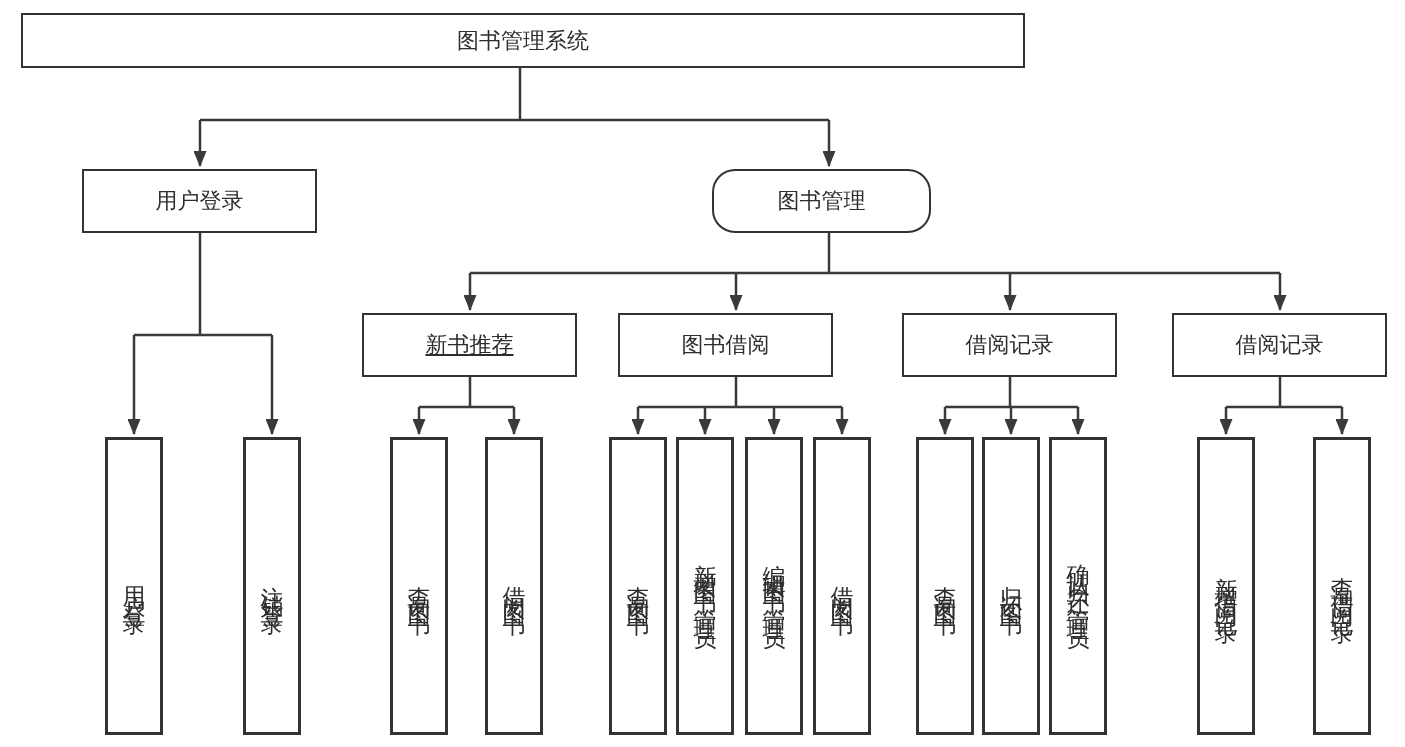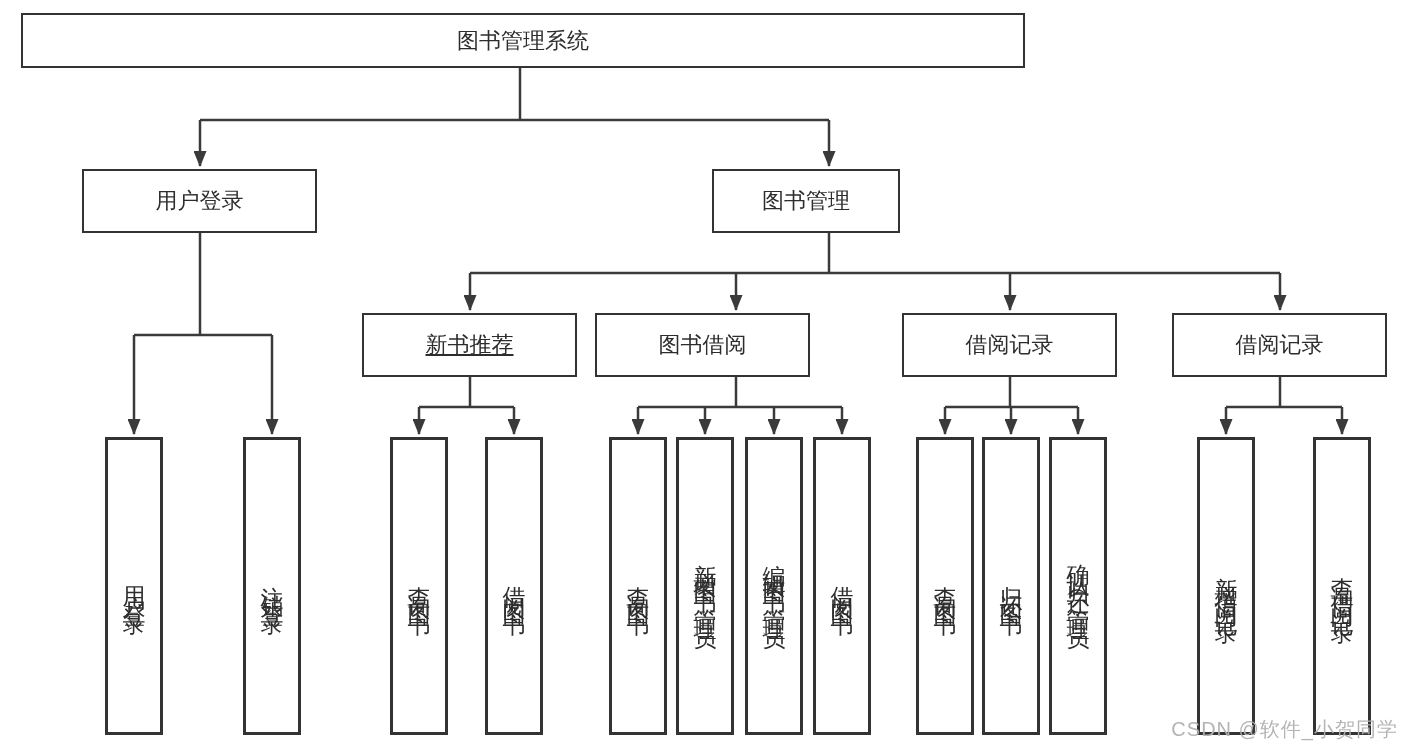--- a/index.html
+++ b/index.html
@@ -28,24 +28,24 @@
     box-sizing:border-box;
     background:var(--fill);
     border:2px solid var(--border);
     color:var(--text);
     display:flex;align-items:center;justify-content:center;
     text-align:right;
   }
   .h-box{font-size:22px;line-height:1;}
   .h-root{left:21px;top:13px;width:1004px;height:55px;}
   .h-l2a{left:82px;top:169px;width:235px;height:64px;}
-  .h-l2b{left:712px;top:169px;width:188px;height:64px;}
+  .h-l2b{left:712px;top:169px;width:219px;height:64px;border-radius:23px;}
   .h-l3{top:313px;width:215px;height:64px;}
   .h-l3a{left:362px;text-decoration:underline;}
-  .h-l3b{left:595px;}
+  .h-l3b{left:618px;}
   .h-l3c{left:902px;}
   .h-l3d{left:1172px;}
   .v-box{
     top:437px;width:58px;height:298px;
     border-width:3px;
     writing-mode:vertical-rl;
     font-size:23px;
     letter-spacing:9px;
     line-height:1;
   }
@@ -147,15 +147,14 @@
   <div class="node v-box v5">查询图书</div>
   <div class="node v-box v6">新增图书（管理员）</div>
   <div class="node v-box v7">编辑图书（管理员）</div>
   <div class="node v-box v8">借阅图书</div>
   <div class="node v-box v9">查询图书</div>
   <div class="node v-box v10">归还图书</div>
   <div class="node v-box v11">确认归还（管理员）</div>
   <div class="node v-box v12">新增借阅记录</div>
   <div class="node v-box v13">查询借阅记录</div>
 
-  <div class="watermark">CSDN @软件_小贺同学</div>
 
 </div>
 
 </body></html>

